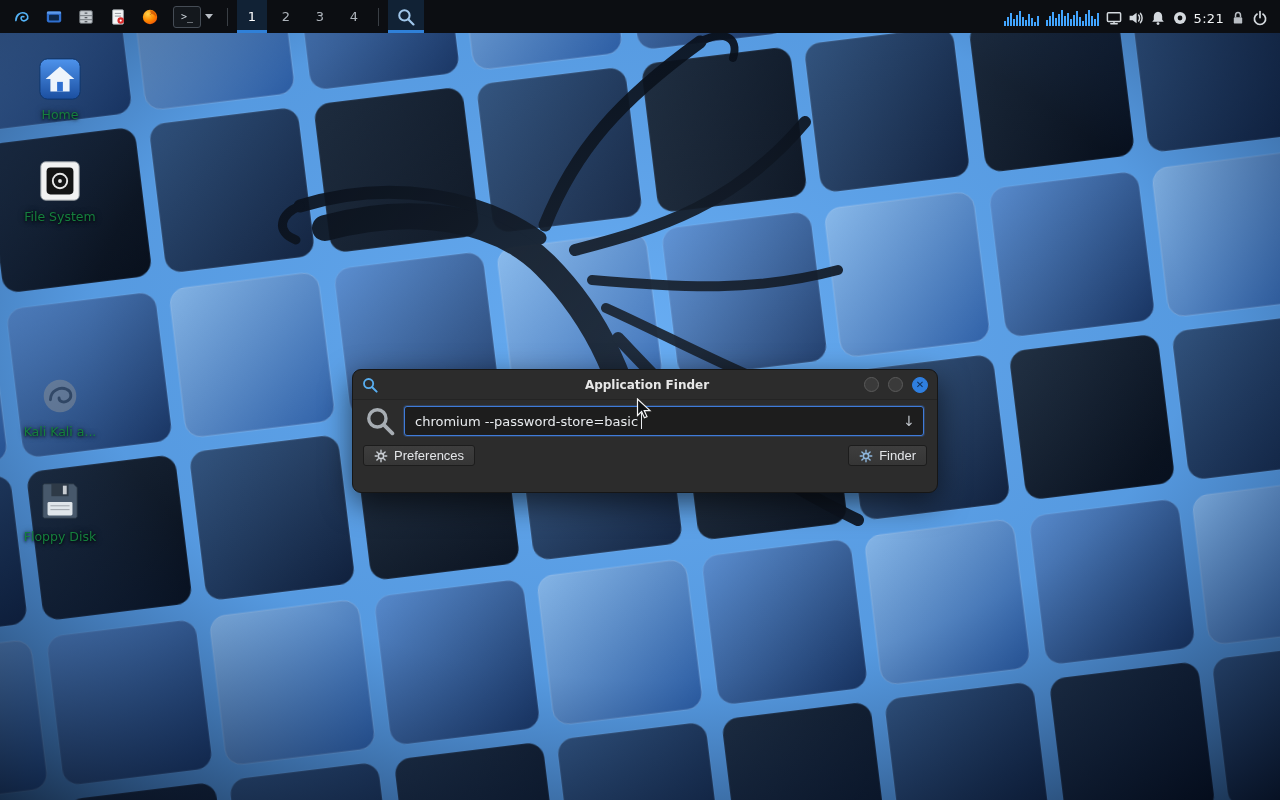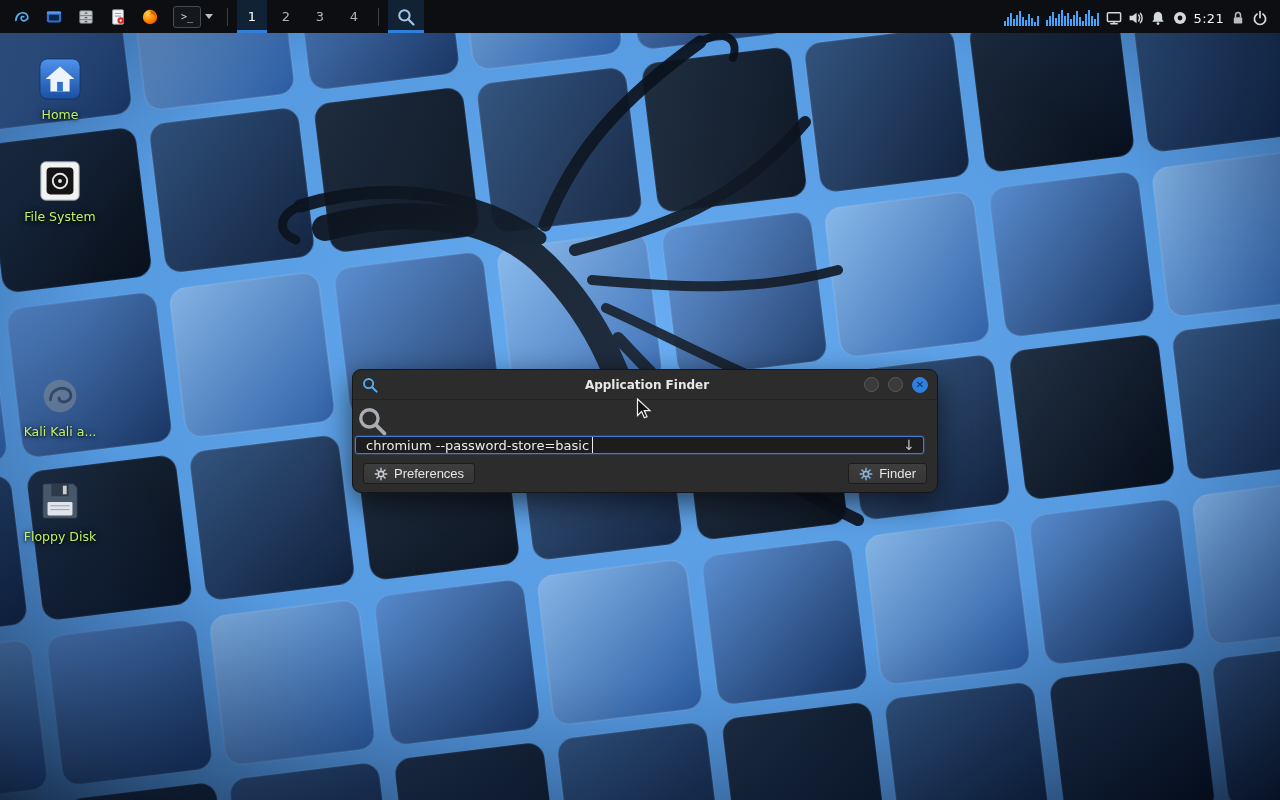--- a/index.html
+++ b/index.html
@@ -19,31 +19,31 @@
   .ws.active { color:#ffffff; background:rgba(47,128,216,0.18); box-shadow:inset 0 -3px 0 #2f80d8; }
   .status { margin-left:auto; display:flex; align-items:flex-end; gap:6px; padding-right:4px; }
   .clock { font-size:13px; color:#f2f4f6; letter-spacing:0.3px; }
   .i16 { width:16px; height:16px; color:#d4d9de; display:block; }
   .i18 { width:18px; height:18px; display:block; }
   .spectrum rect { fill:#42a5ff; }
 
   
   .desktop-icon { position:absolute; left:12px; width:96px; text-align:center; cursor:pointer; z-index:5; }
   .desktop-icon .glyph { width:46px; height:46px; margin:0 auto; display:block; }
-  .desktop-icon .label { margin-top:5px; font-size:12.5px; color:#bef264; text-shadow:0 1px 3px rgba(0,0,0,0.95), 0 0 6px rgba(0,0,0,0.6); }
+  .desktop-icon .label { margin-top:5px; font-size:12.5px; color:#15803d; text-shadow:0 1px 3px rgba(0,0,0,0.95), 0 0 6px rgba(0,0,0,0.6); }
   .di-home { top:56px; } .di-fs { top:158px; } .di-trash { top:264px; } .di-kali { top:373px; } .di-floppy { top:478px; }
 
   
   .appfinder { position:absolute; left:352px; top:369px; width:586px; height:124px; background:#2c2c2c; border:1px solid #161616; border-radius:9px; box-shadow:0 10px 30px rgba(0,0,0,0.6); z-index:20; }
   .titlebar { height:30px; display:flex; align-items:center; padding:0 9px; position:relative; border-bottom:1px solid #242424; }
   .titlebar .title { position:absolute; left:4px; right:0; text-align:center; font-size:12px; font-weight:bold; color:#e8e8e8; pointer-events:none; }
   .tb-buttons { margin-left:auto; display:flex; align-items:center; gap:9px; z-index:2; }
   .tb-circle { width:15px; height:15px; border-radius:50%; background:#3a3a3a; border:1px solid #5a5a5a; cursor:pointer; }
   .tb-close { width:16px; height:16px; border-radius:50%; background:#2f7fe0; border:1px solid #2f7fe0; color:#0d2d55; font-size:10px; font-weight:bold; line-height:14px; text-align:center; cursor:pointer; }
-  .finder-row1 { display:flex; padding:6px 13px 4px 2px;flex-direction:column; }
+  .finder-row1 { display:flex; align-items:center; padding:6px 13px 4px 10px; }
   .big-mag { width:30px; height:30px; color:#a7adb3; margin:0 9px 0 2px; flex:0 0 auto; }
   .entry { position:relative; flex:1; height:30px; background:#1d1d1d; border:1px solid #3f7bd9; box-shadow:0 0 0 1px rgba(63,123,217,0.25); border-radius:3px; display:flex; align-items:center; padding:0 26px 0 10px; cursor:text; }
   .entry .txt { font-size:13px; color:#e9ecef; white-space:pre; }
   .entry .caret { display:inline-block; width:1px; height:16px; background:#e9ecef; margin-left:3px; }
   .entry-arrow { position:absolute; right:8px; top:50%; transform:translateY(-50%); color:#c2c7cd; font-size:14px; cursor:pointer; }
   .finder-row2 { display:flex; align-items:center; justify-content:space-between; padding:5px 10px 0 10px; }
   .gtk-btn { display:flex; align-items:center; gap:6px; height:21px; padding:0 10px; background:linear-gradient(#3e3e3e,#353535); border:1px solid #1c1c1c; border-radius:3px; color:#e3e5e8; font-size:13px; cursor:pointer; }
   .gtk-btn .bicon { width:14px; height:14px; color:#c9ced4; display:block; }
 
   

